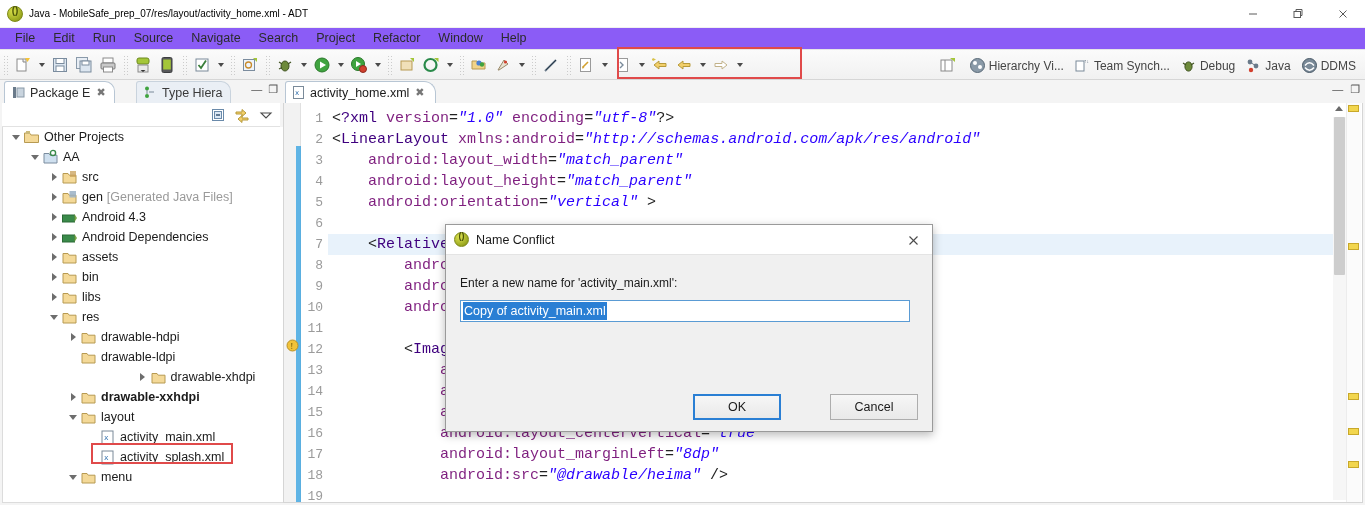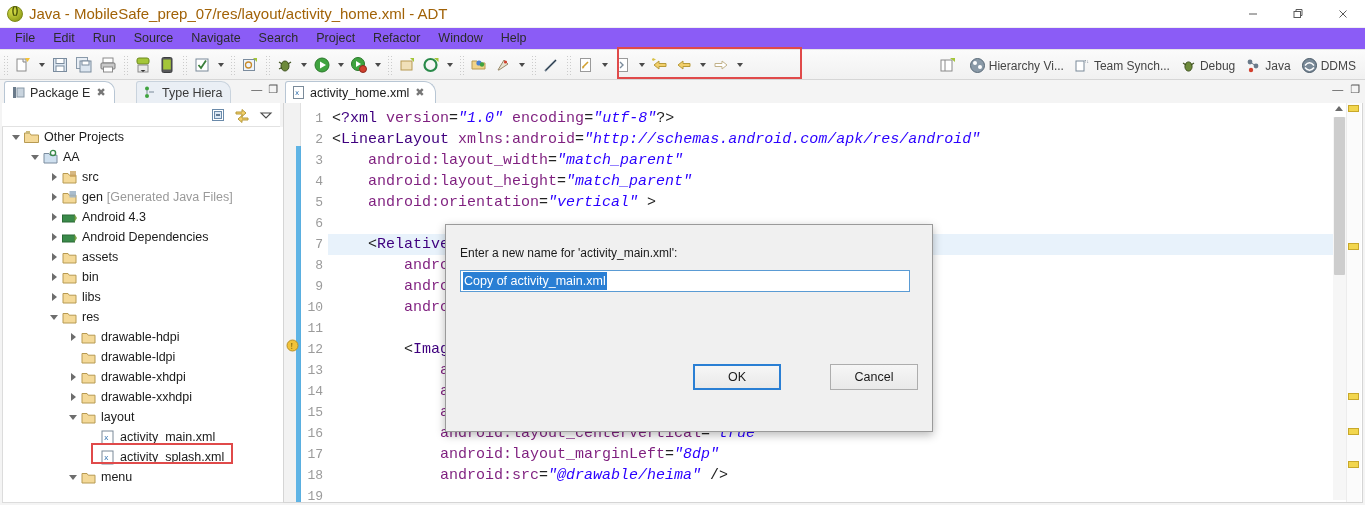--- a/index.html
+++ b/index.html
@@ -22,21 +22,21 @@
   .title-icon {
     width: 16px; height: 16px; margin-left: 7px; margin-right: 6px;
     border-radius: 50%;
     background: radial-gradient(circle at 35% 30%, #d9e04a 0%, #9aa71f 70%, #6f7a12 100%);
     border: 1px solid #7e8a17; position: relative; flex: 0 0 auto;
   }
   .title-icon::after {
     content: "()"; position: absolute; left: 0; top: -2px; width: 100%;
     text-align: center; font-size: 10px; color: #4b5408; font-weight: bold;
   }
-  .title-text { color: #a16207; font-size: 15px; white-space: nowrap; }
+  .title-text { color: #000000; font-size: 10px; white-space: nowrap; }
   .win-btns { position: absolute; right: 0; top: 0; height: 28px; display: flex; }
   .win-btn {
     width: 45px; height: 28px; display: flex; align-items: center;
     justify-content: center; color: #5a5a5a;
   }
   .win-btn svg { display: block; }
 
   
   .menubar {
     position: absolute; left: 0; top: 28px; width: 1365px; height: 21px;
@@ -712,30 +712,30 @@
               </svg></span>
             <span>drawable-hdpi</span>
           </div>
           <div class="trow" style="padding-left: 63px;">
             <span class="twist "></span>
             <span class="tico"><svg width="17" height="17" viewBox="0 0 17 17">
                 <path d="M2 14 L2 4.5 L7 4.5 L8.2 6.2 L15 6.2 L15 14 Z" fill="#f4d998" stroke="#b79a52"></path>
               </svg></span>
             <span>drawable-ldpi</span>
           </div>
-          <div class="trow" style="padding-left: 63px;">
+          <div class="trow" style="padding-left: 63px; justify-content: center;">
             <span class="twist closed">
               <i></i>
             </span>
             <span class="tico"><svg width="17" height="17" viewBox="0 0 17 17">
                 <path d="M2 14 L2 4.5 L7 4.5 L8.2 6.2 L15 6.2 L15 14 Z" fill="#f4d998" stroke="#b79a52"></path>
               </svg></span>
             <span>drawable-xhdpi</span>
           </div>
-          <div class="trow" style="padding-left: 63px;">
+          <div class="trow" style="padding-left: 63px; font-weight: bold;">
             <span class="twist closed">
               <i></i>
             </span>
             <span class="tico"><svg width="17" height="17" viewBox="0 0 17 17">
                 <path d="M2 14 L2 4.5 L7 4.5 L8.2 6.2 L15 6.2 L15 14 Z" fill="#f4d998" stroke="#b79a52"></path>
               </svg></span>
             <span>drawable-xxhdpi</span>
           </div>
           <div class="trow" style="padding-left: 63px;">
             <span class="twist open">
@@ -840,20 +840,30 @@
         <div class="ovmark" style="top:140px;"></div>
         <div class="ovmark" style="top:290px;"></div>
         <div class="ovmark" style="top:325px;"></div>
         <div class="ovmark" style="top:358px;"></div>
       </div>
     </div>
   </div>
 
   <div class="overlay">
     <div class="dialog">
+      <div class="dlg-title">
+        <div class="dlg-icon"></div>
+        <div class="dlg-title-text">Name Conflict</div>
+        <div class="dlg-close">
+          <svg width="13" height="13" viewBox="0 0 13 13">
+              <line x1="2.5" y1="2.5" x2="10.5" y2="10.5" stroke="currentColor" stroke-width="1.1"></line>
+              <line x1="10.5" y1="2.5" x2="2.5" y2="10.5" stroke="currentColor" stroke-width="1.1"></line>
+            </svg>
+        </div>
+      </div>
       <div class="dlg-body">
         <div class="dlg-prompt">Enter a new name for 'activity_main.xml':</div>
         <div class="dlg-input">
           <span class="sel">Copy of activity_main.xml</span>
         </div>
         <div class="dlg-btns">
           <div class="dlg-btn primary">OK</div>
           <div class="dlg-btn">Cancel</div>
         </div>
       </div>

